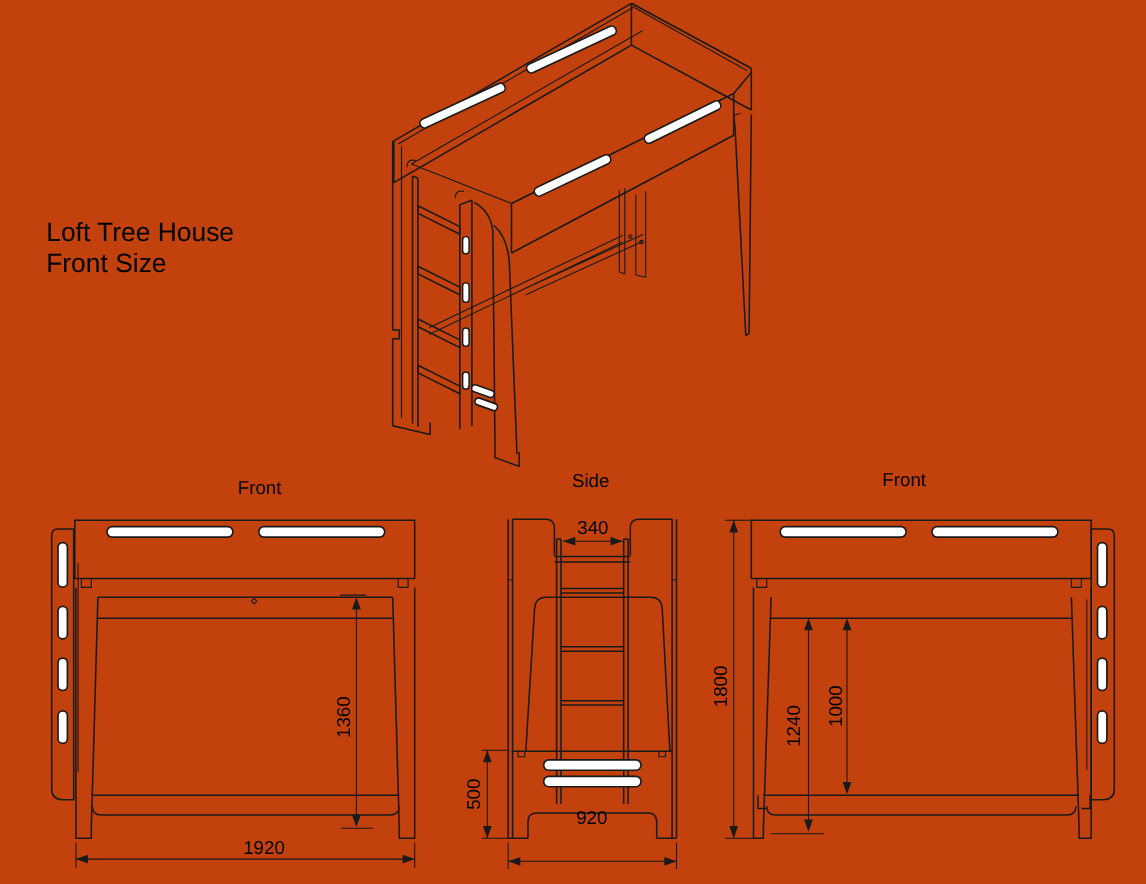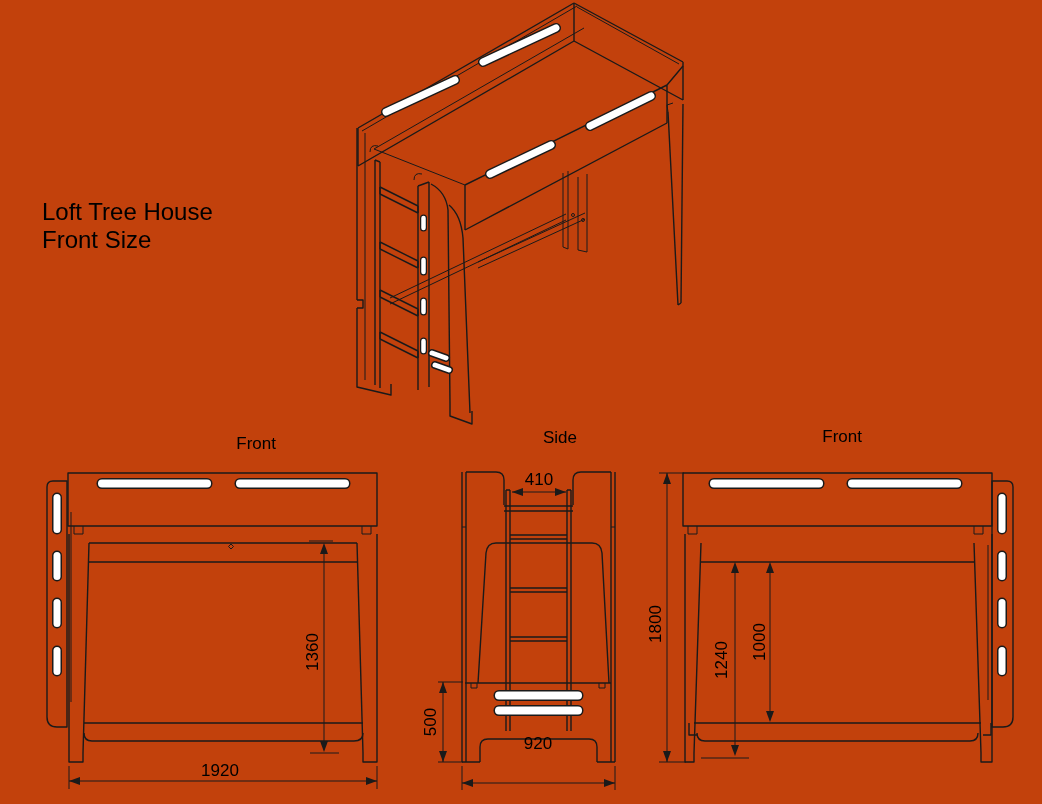--- a/index.html
+++ b/index.html
@@ -15,21 +15,21 @@
   .ln{stroke:#1a1a1a;fill:none;stroke-width:1.4;stroke-linejoin:round;stroke-linecap:butt;}
   .thin{stroke:#1a1a1a;fill:none;stroke-width:1;stroke-linejoin:round;}
   .dim{stroke:#1a1a1a;fill:none;stroke-width:1;}
   .arr{fill:#1a1a1a;stroke:none;}
   
   .po{stroke:#1a1a1a;fill:none;stroke-linecap:round;}
   .pi{stroke:#ffffff;fill:none;stroke-linecap:round;}
   
   .t{position:absolute;color:#000;white-space:nowrap;}
   .title-line{font-size:24px;line-height:26px;}
-  .vlabel{font-size:17px;width:80px;text-align:right;}
+  .vlabel{font-size:17px;width:80px;text-align:center;}
   .dimtxt{font-size:17px;width:60px;height:18px;line-height:18px;text-align:center;}
   .vdim{transform:rotate(-90deg);}
 </style>
 </head>
 <body>
 
 <div class="canvas">
 
   <svg class="lineart" width="1042" height="804" viewBox="0 0 1042 804">
 
@@ -228,24 +228,24 @@
     </g>
   </svg>
 
   <div class="t title-line" style="left:42px;top:199px;">Loft Tree House</div>
   <div class="t title-line" style="left:42px;top:227px;">Front Size</div>
 
   <div class="t vlabel" style="left:196px;top:434px;">Front</div>
   <div class="t vlabel" style="left:497px;top:428px;">Side</div>
   <div class="t vlabel" style="left:782px;top:427px;">Front</div>
 
-  <div class="t dimtxt" style="left:190px;top:762px;text-align:center;">1920</div>
+  <div class="t dimtxt" style="left:210px;top:762px;text-align:center;">1920</div>
   <div class="t dimtxt vdim" style="left:283px;top:643px;">1360</div>
 
-  <div class="t dimtxt" style="left:509px;top:471px;">410</div>
+  <div class="t dimtxt" style="left:509px;top:471px;">340</div>
   <div class="t dimtxt vdim" style="left:401px;top:713px;">500</div>
   <div class="t dimtxt" style="left:508px;top:735px;">920</div>
 
   <div class="t dimtxt vdim" style="left:626px;top:615px;">1800</div>
   <div class="t dimtxt vdim" style="left:692px;top:651px;">1240</div>
   <div class="t dimtxt vdim" style="left:730px;top:633px;">1000</div>
 
 </div>
 
 </body></html>

